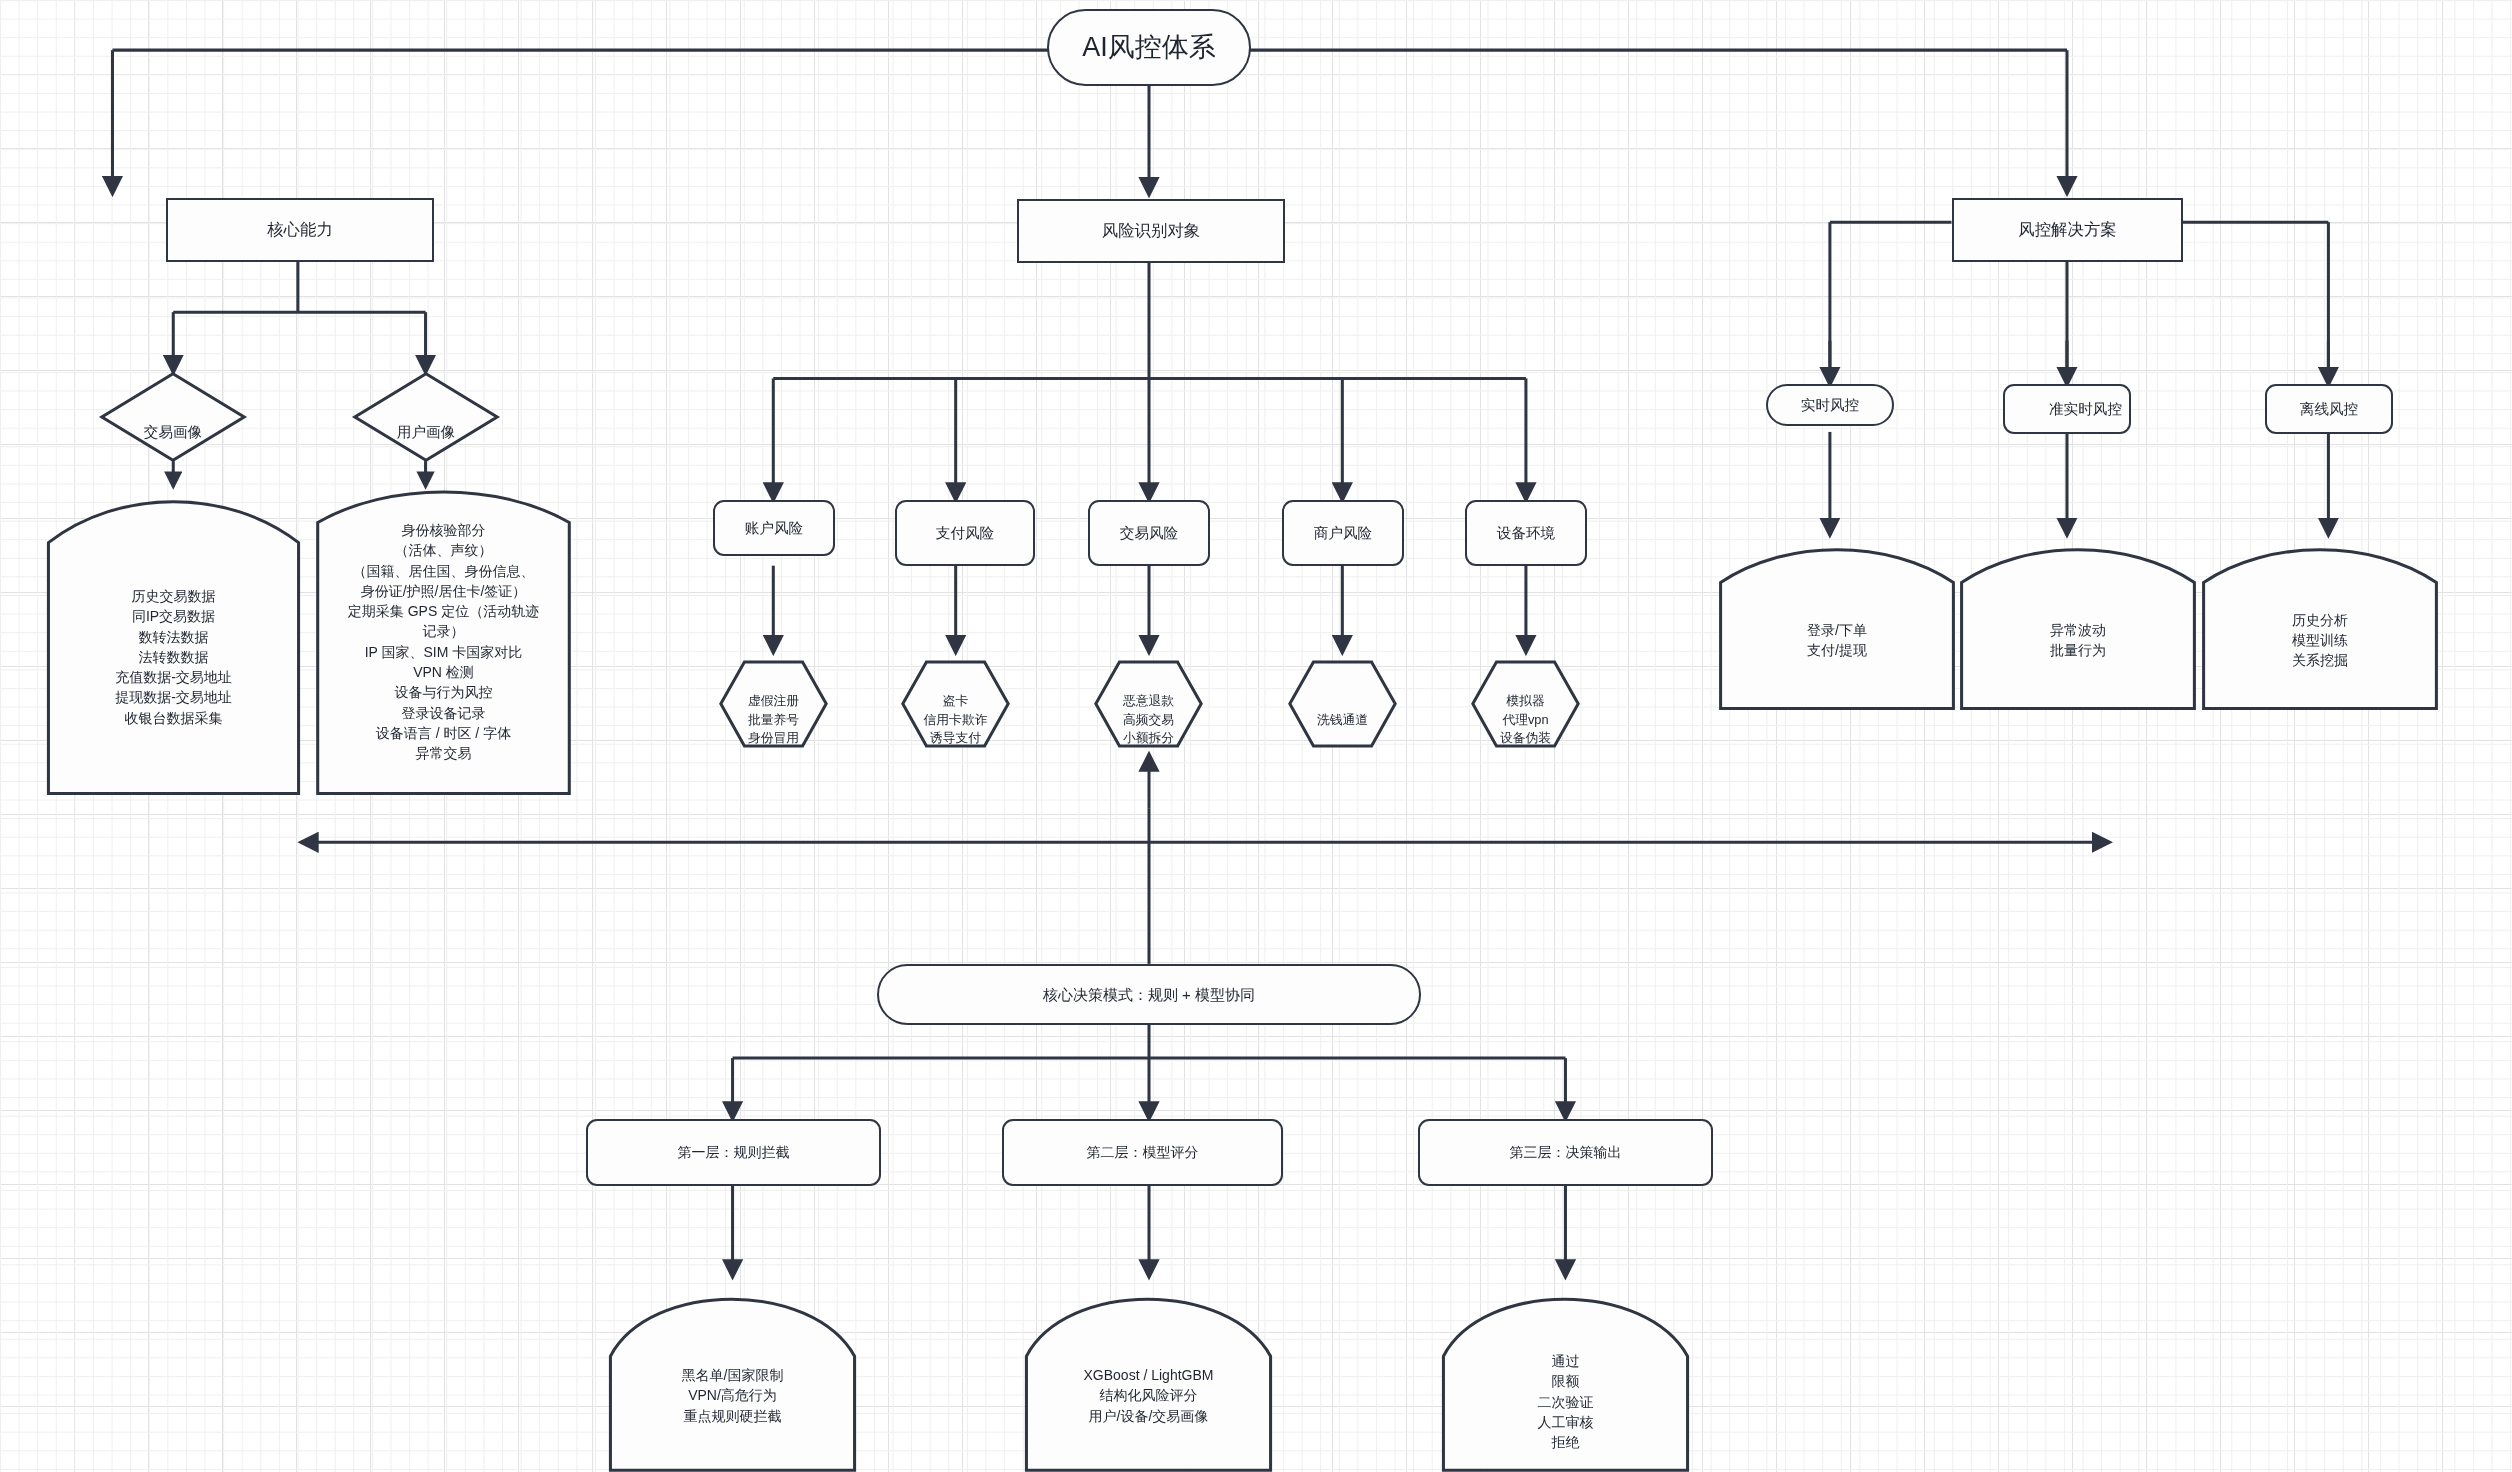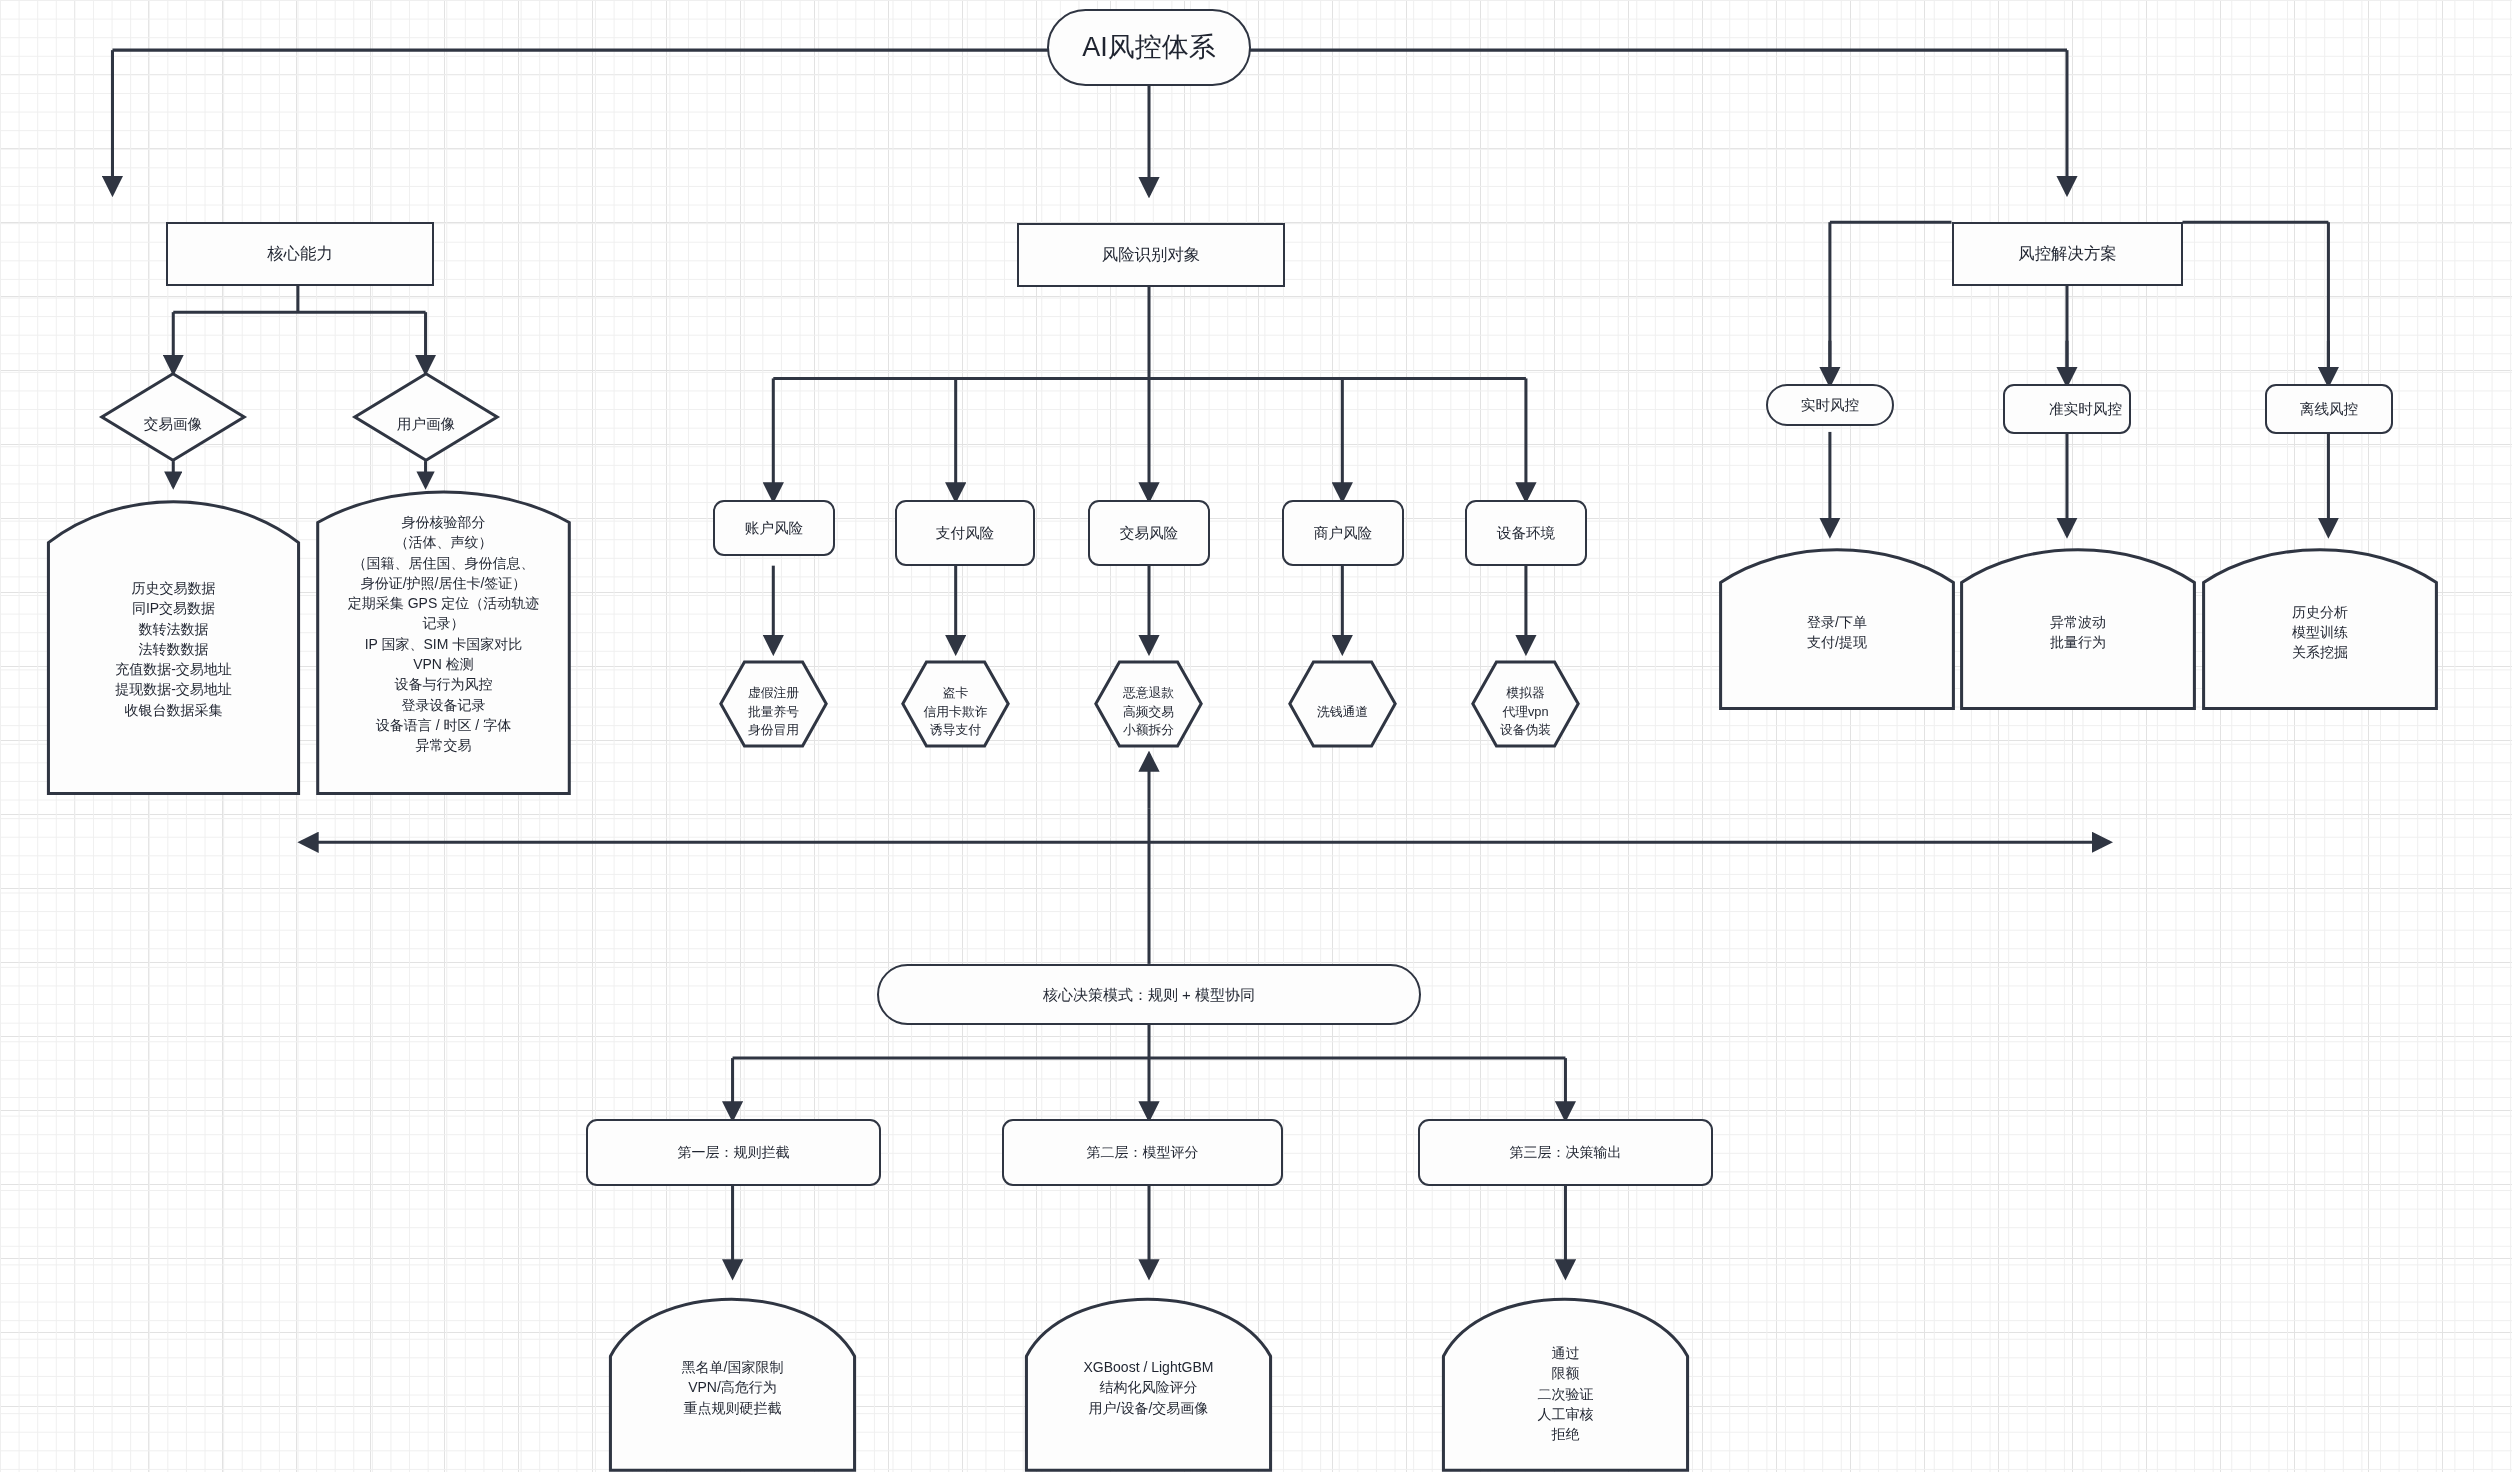--- a/index.html
+++ b/index.html
@@ -46,38 +46,37 @@
     white-space: pre-line;
   }
   .n-stadium {
     border: 2.4px solid #2f3542;
     border-radius: 243px;
     background: #fdfdfd;
   }
   .n-rect {
     border: 2.4px solid #2f3542;
     background: #fdfdfd;
-    margin-top: 24px;
   }
   .n-round {
     border: 2.4px solid #2f3542;
     border-radius: 11px;
     background: #fdfdfd;
   }
   .shapewrap {
     position: absolute;
   }
   .shapewrap svg {
     position: absolute;
     left: 0; top: 0;
     overflow: visible;
   }
   .shapewrap .lbl {
     position: absolute;
-    left: 0; top: 8px;
+    left: 0; top: 16px;
     width: 100%;
     height: 100%;
     display: flex;
     align-items: center;
     justify-content: center;
     text-align: center;
     color: #1f2430;
     line-height: 1.45;
     white-space: pre-line;
     box-sizing: border-box;

